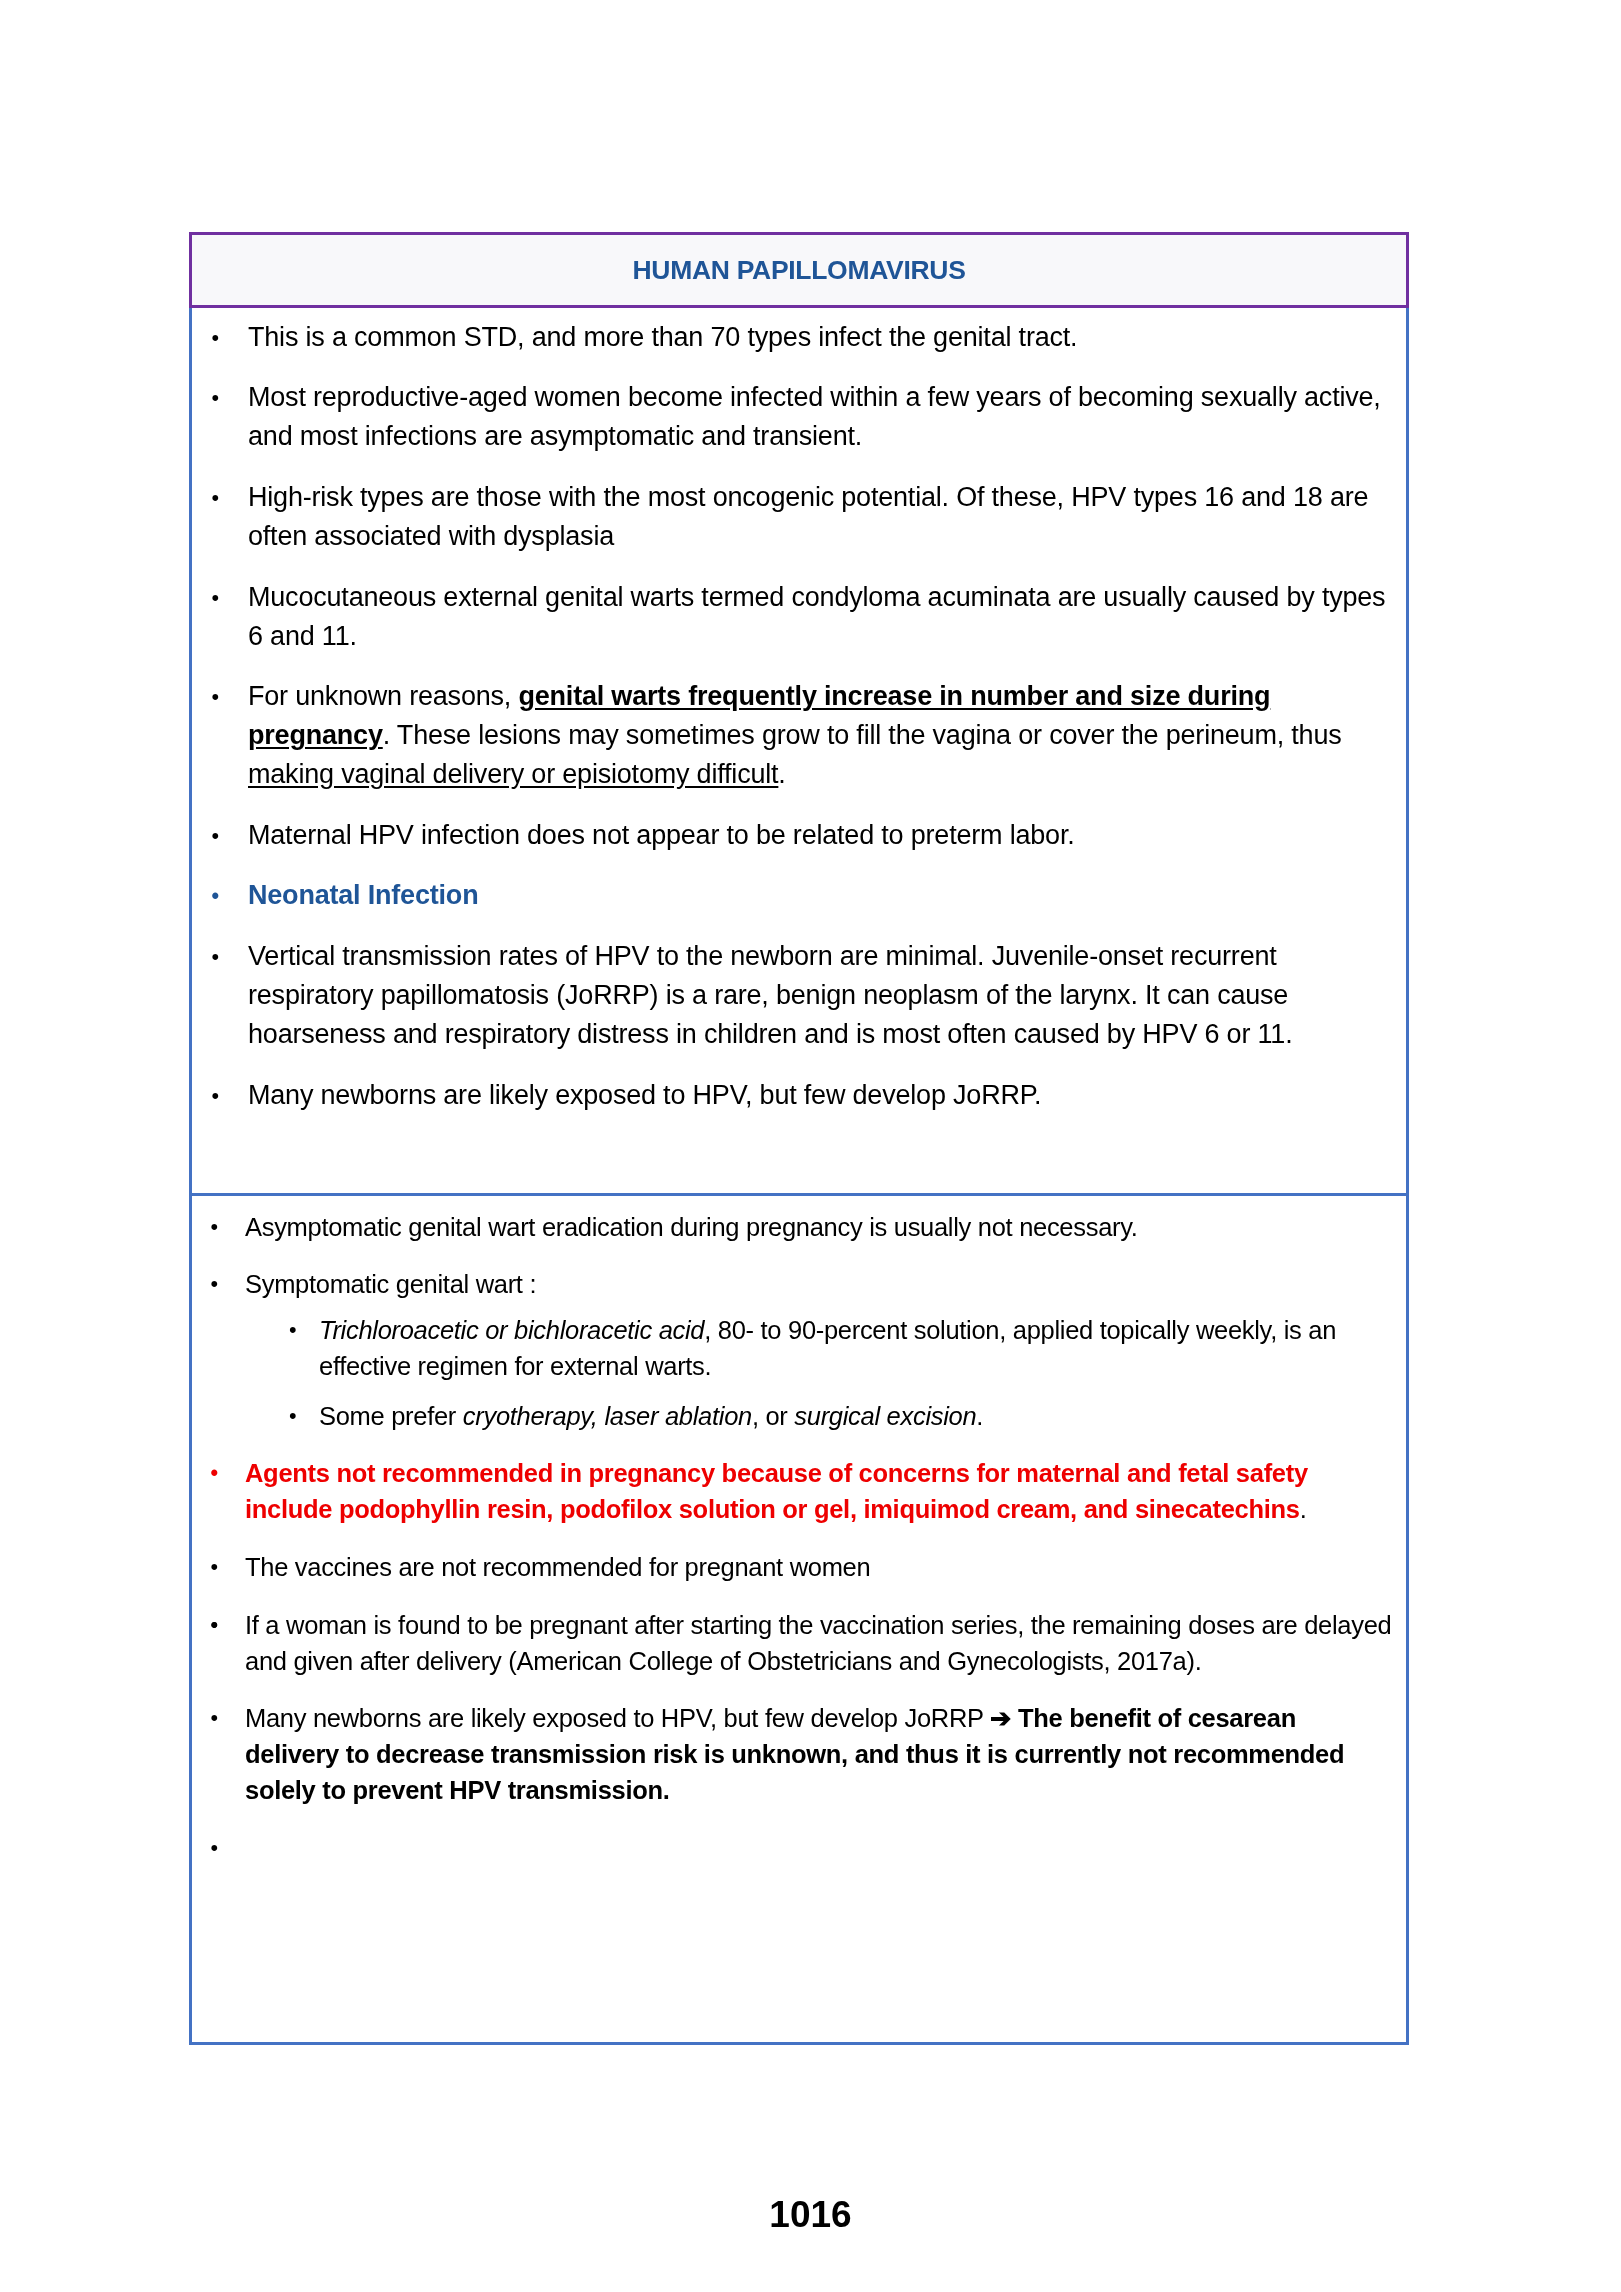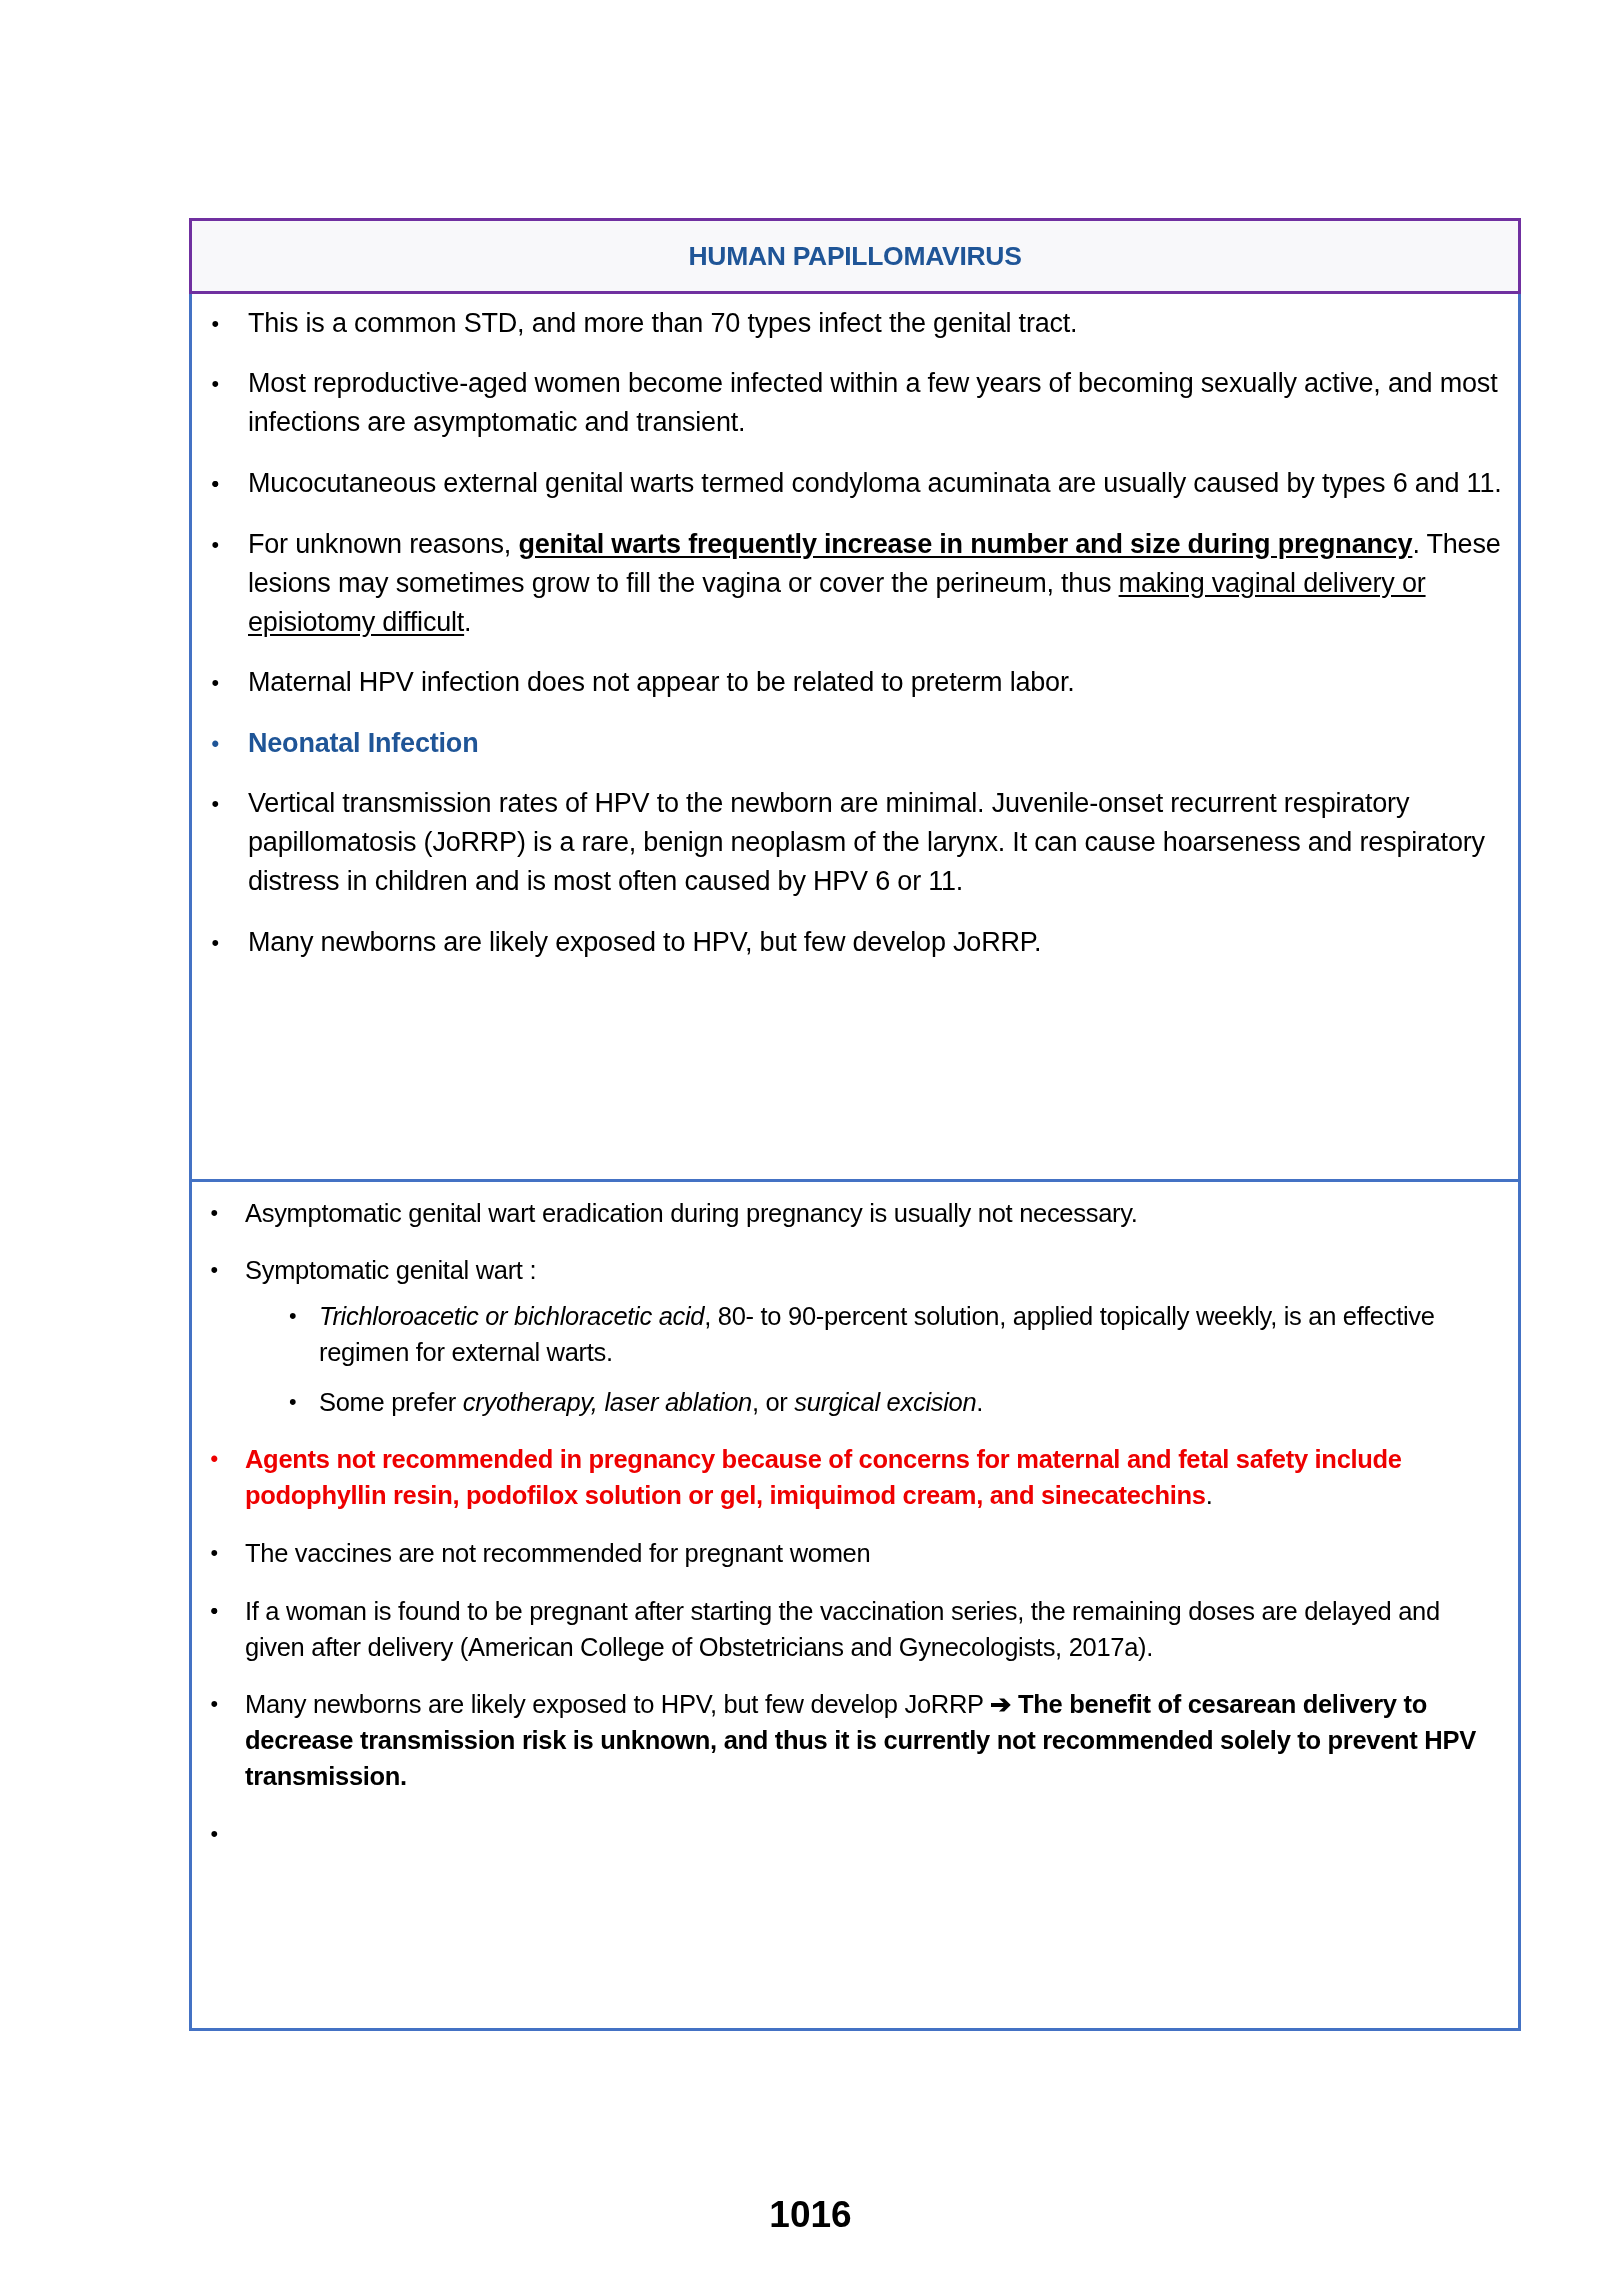--- a/index.html
+++ b/index.html
@@ -1,18 +1,18 @@
 <!DOCTYPE html>
 <html><head>
 <meta charset="utf-8">
 <style>
   html, body { margin: 0; padding: 0; background: #ffffff; }
   body { width: 1621px; height: 2293px; position: relative; overflow: hidden;
          font-family: "Liberation Sans", sans-serif; color: #000; }
-  .box { position: absolute; left: 189px; top: 218px; width: 1332px; }
+  .box { position: absolute; left: 189px; top: 232px; width: 1220px; }
   .header { box-sizing: border-box; height: 76px; border: 3.9px solid #7030A0;
             background: #F8F8FA; display: flex; align-items: center; justify-content: center; }
   .header-title { color: #1F5597; font-weight: bold; font-size: 26.5px; letter-spacing: -0.3px; }
   .section { box-sizing: border-box; border-left: 3.9px solid #4472C4; border-right: 3.9px solid #4472C4; }
   .s1 { height: 885px; padding: 9.8px 13.7px 0 0; }
   .s2 { height: 852px; border-top: 3.9px solid #4472C4; border-bottom: 3.9px solid #4472C4; padding: 12.7px 13.7px 0 0; }
   ul { list-style: none; margin: 0; padding: 0; }
   li.item { position: relative; }
   .s1 li.item { font-size: 27px; line-height: 39px; padding-left: 56px; margin-bottom: 21.6px; letter-spacing: -0.2px; }
   .s2 li.item { font-size: 25.5px; line-height: 36px; padding-left: 53px; margin-bottom: 21.6px; letter-spacing: -0.3px; }
@@ -42,20 +42,21 @@
       <li class="item">
         <span class="bullet">•</span>
         <span>This is a common STD, and more than 70 types infect the genital tract.</span>
       </li>
       <li class="item">
         <span class="bullet">•</span>
         <span>Most reproductive-aged women become infected within a few years of becoming sexually active, and most infections are asymptomatic and transient.</span>
       </li>
       <li class="item">
         <span class="bullet">•</span>
+        <span>High-risk types are those with the most oncogenic potential. Of these, HPV types 16 and 18 are often associated with dysplasia</span>
       </li>
       <li class="item">
         <span class="bullet">•</span>
         <span>Mucocutaneous external genital warts termed condyloma acuminata are usually caused by types 6 and 11.</span>
       </li>
       <li class="item">
         <span class="bullet">•</span>
         <span>For unknown reasons, </span><span class="b u">genital warts frequently increase in number and size during pregnancy</span><span>. These lesions may sometimes grow to fill the vagina or cover the perineum, thus </span><span class="u">making vaginal delivery or episiotomy difficult</span><span>.</span>
       </li>
       <li class="item">

